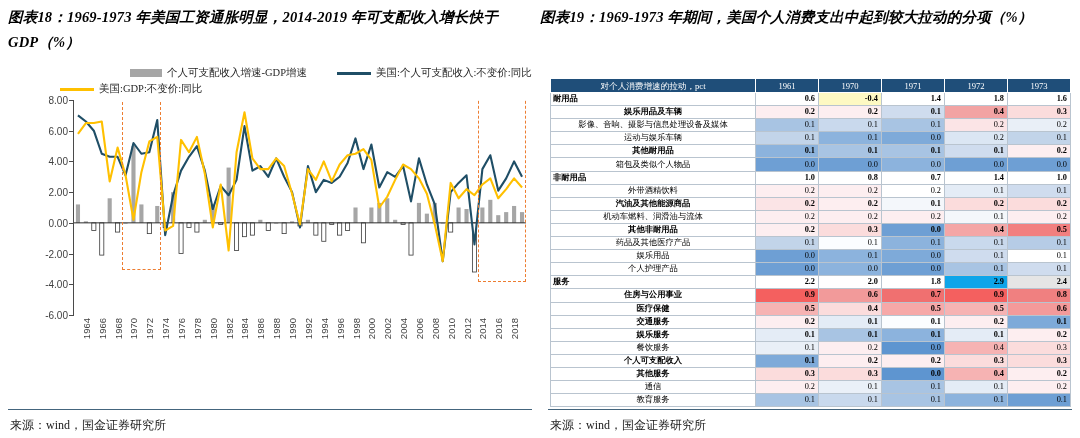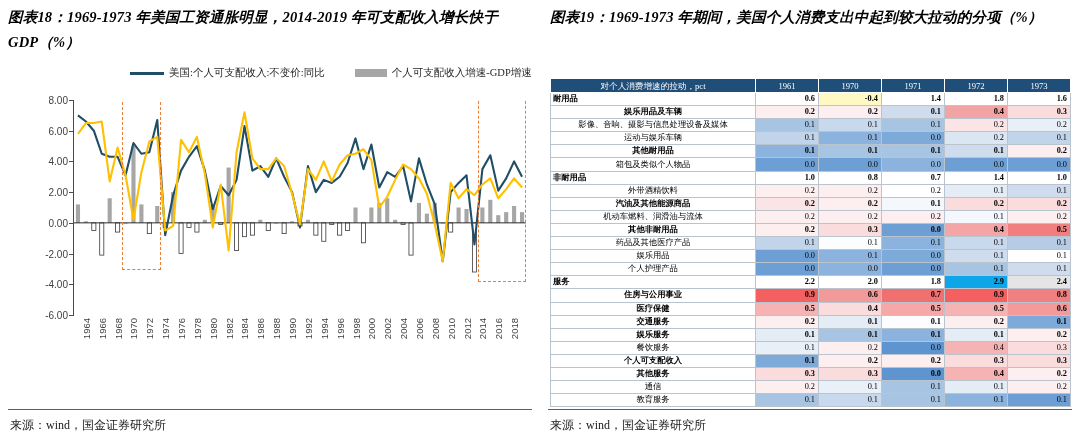--- a/index.html
+++ b/index.html
@@ -18,21 +18,21 @@
   .fig-title {
     font-family:"Liberation Serif", serif;
     font-weight:bold;
     font-style:italic;
     font-size:14.5px;
     line-height:25px;
     color:#000;
     letter-spacing:0.2px;
   }
   .panel-left .fig-title  { position:absolute; left:8px;  top:5px; width:520px; }
-  .panel-right .fig-title { position:absolute; left:10px; top:5px; width:520px; }
+  .panel-right .fig-title { position:absolute; left:0; top:5px; width:520px; }
 
   
   .source-wrap { position:absolute; bottom:4px; left:0; width:100%; }
   .source-rule { height:1px; background:#44657d; margin:0 8px 7px 8px; }
   .source-text {
     font-family:"Liberation Serif", serif;
     font-size:12px; color:#1a1a1a; padding-left:10px;
   }
 
   
@@ -96,26 +96,32 @@
 
 <div class="panel panel-left">
 
   <div class="fig-title">图表18：1969-1973 年美国工资通胀明显，2014-2019 年可支配收入增长快于 GDP（%）</div>
 
   <div class="chart-area">
 
     <div class="legend">
       <div class="legend-row r1">
         <div class="legend-item">
+          <span class="swatch-bar"></span>
+          <span class="lbl">个人可支配收入增速-GDP增速</span>
+        </div>
+        <div class="legend-item">
           <span class="swatch-line" style="background:#1F4E66"></span>
           <span class="lbl">美国:个人可支配收入:不变价:同比</span>
         </div>
+      </div>
+      <div class="legend-row r2">
         <div class="legend-item">
-          <span class="swatch-bar"></span>
-          <span class="lbl">个人可支配收入增速-GDP增速</span>
+          <span class="swatch-line" style="background:#FFC000"></span>
+          <span class="lbl">美国:GDP:不变价:同比</span>
         </div>
       </div>
     </div>
 
     <div class="plot-box">
       <div class="ylabels" id="ylabels">
           <div class="ylabel" style="top: 0px;">8.00</div>
           <div class="ylabel" style="top: 30.7143px;">6.00</div>
           <div class="ylabel" style="top: 61.4286px;">4.00</div>
           <div class="ylabel" style="top: 92.1429px;">2.00</div>

